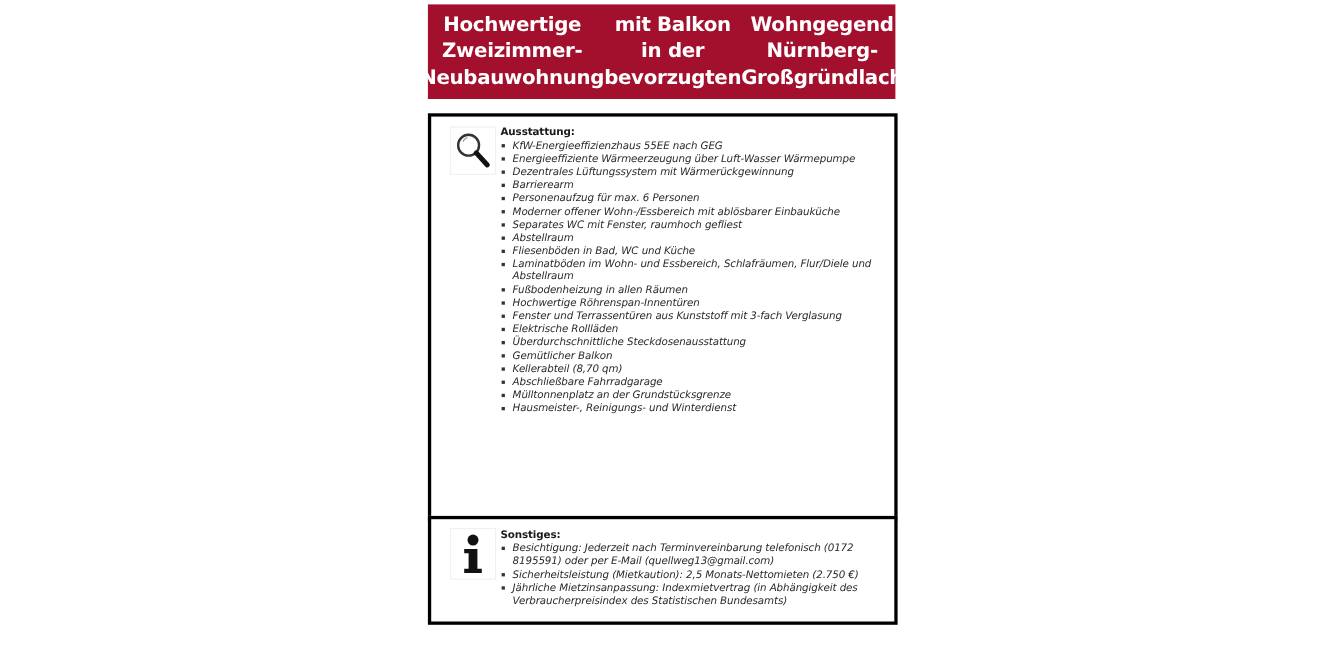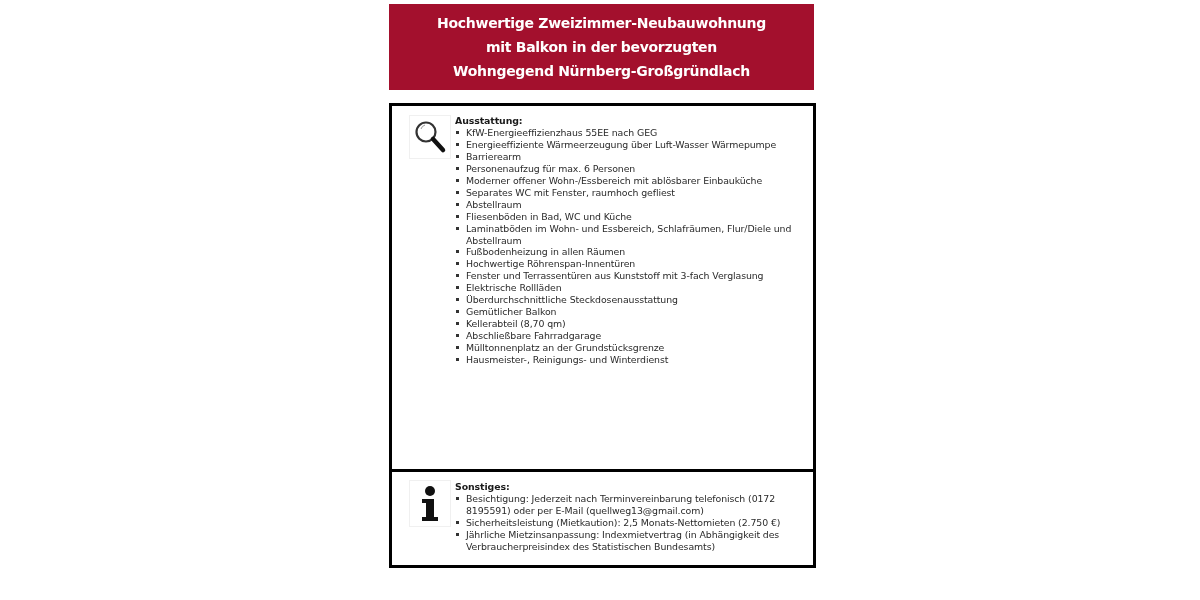--- a/index.html
+++ b/index.html
@@ -17,26 +17,26 @@
     }
     .banner {
       position: absolute;
       left: 389px;
       top: 4px;
       width: 425px;
       height: 86px;
       background: #a3102d;
       color: #ffffff;
       display: flex;
-      flex-direction: column;
+      flex-direction: row;
       align-items: center;
       justify-content: center;
       font-family: "DejaVu Sans", sans-serif;
       font-weight: bold;
-      font-size: 14px;
+      font-size: 18px;
       line-height: 24px;
       letter-spacing: -0.3px;
       text-align: center;
     }
     .box {
       position: absolute;
       left: 389px;
       width: 421px;
       border: 3px solid #000000;
       background: #fff;
@@ -70,20 +70,21 @@
       color: #1a1a1a;
     }
     ul {
       margin: 0;
       padding: 0;
       list-style: none;
     }
     li {
       position: relative;
       padding-left: 11px;
+      font-style: italic;
     }
     li::before {
       content: "";
       position: absolute;
       left: 1px;
       top: 4px;
       width: 3px;
       height: 3px;
       background: #333;
     }
@@ -103,20 +104,21 @@
       <circle cx="16" cy="16" r="9.5" fill="none" stroke="#333" stroke-width="2.2"></circle>
       <path d="M11 13 A6 6 0 0 1 15 9" fill="none" stroke="#999" stroke-width="1"></path>
       <line x1="23" y1="23" x2="33" y2="34" stroke="#111" stroke-width="4.5" stroke-linecap="round"></line>
     </svg>
   </div>
   <div class="content">
     <div class="section-title">Ausstattung:</div>
     <ul>
       <li>KfW-Energieeffizienzhaus 55EE nach GEG</li>
       <li>Energieeffiziente Wärmeerzeugung über Luft-Wasser Wärmepumpe</li>
+      <li>Dezentrales Lüftungssystem mit Wärmerückgewinnung</li>
       <li>Barrierearm</li>
       <li>Personenaufzug für max. 6 Personen</li>
       <li>Moderner offener Wohn-/Essbereich mit ablösbarer Einbauküche</li>
       <li>Separates WC mit Fenster, raumhoch gefliest</li>
       <li>Abstellraum</li>
       <li>Fliesenböden in Bad, WC und Küche</li>
       <li>Laminatböden im Wohn- und Essbereich, Schlafräumen, Flur/Diele und Abstellraum</li>
       <li>Fußbodenheizung in allen Räumen</li>
       <li>Hochwertige Röhrenspan-Innentüren</li>
       <li>Fenster und Terrassentüren aus Kunststoff mit 3-fach Verglasung</li>

